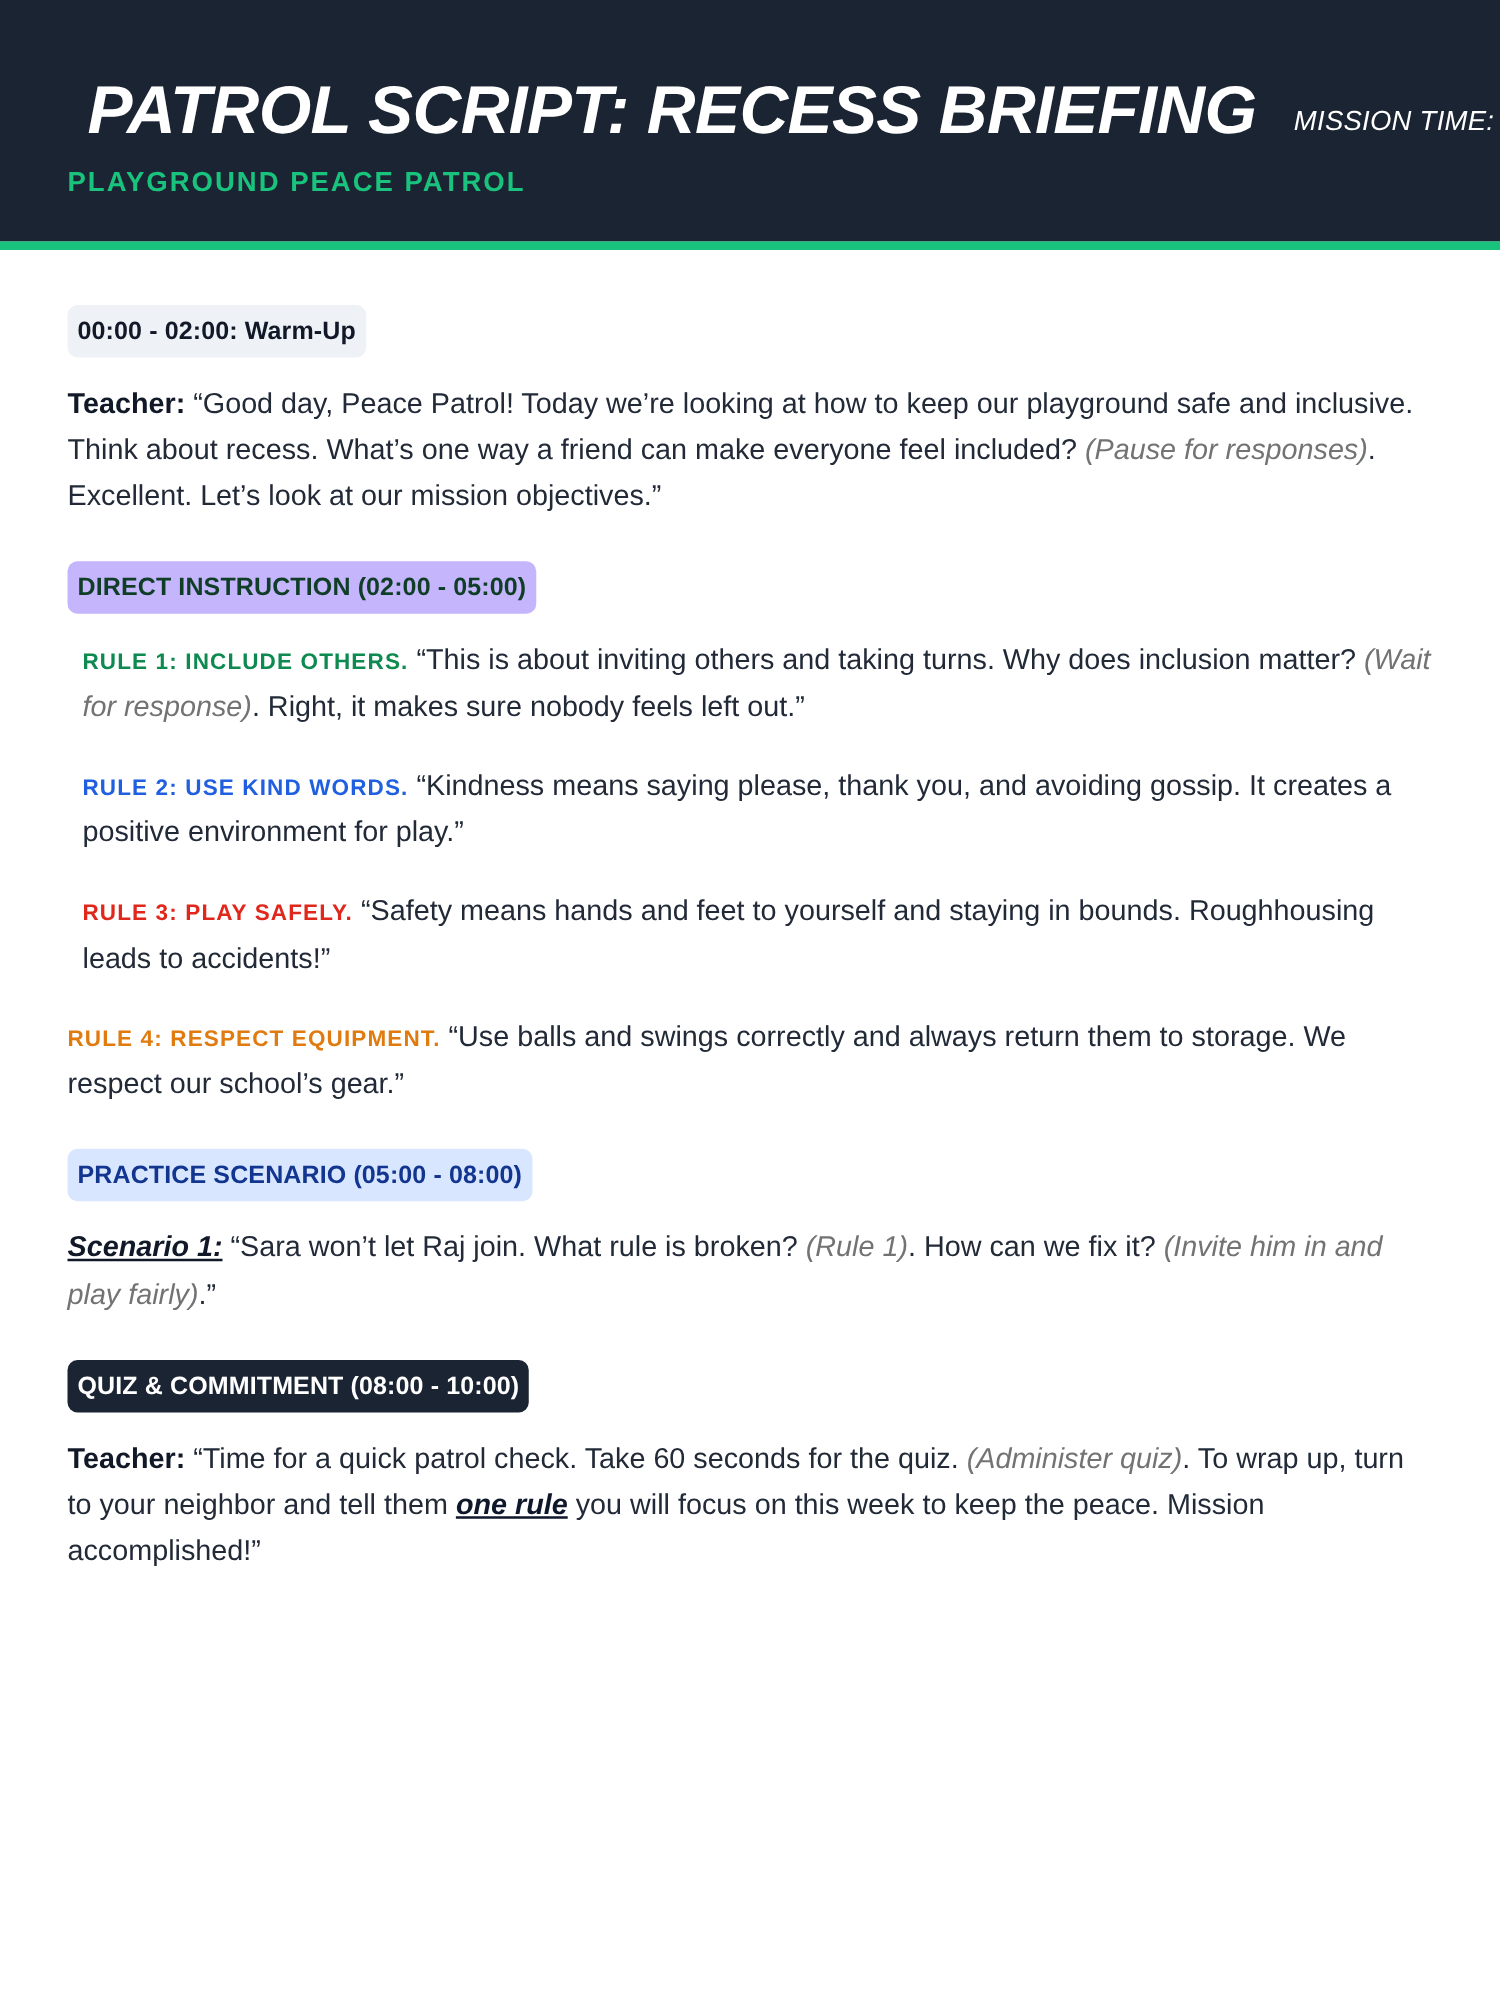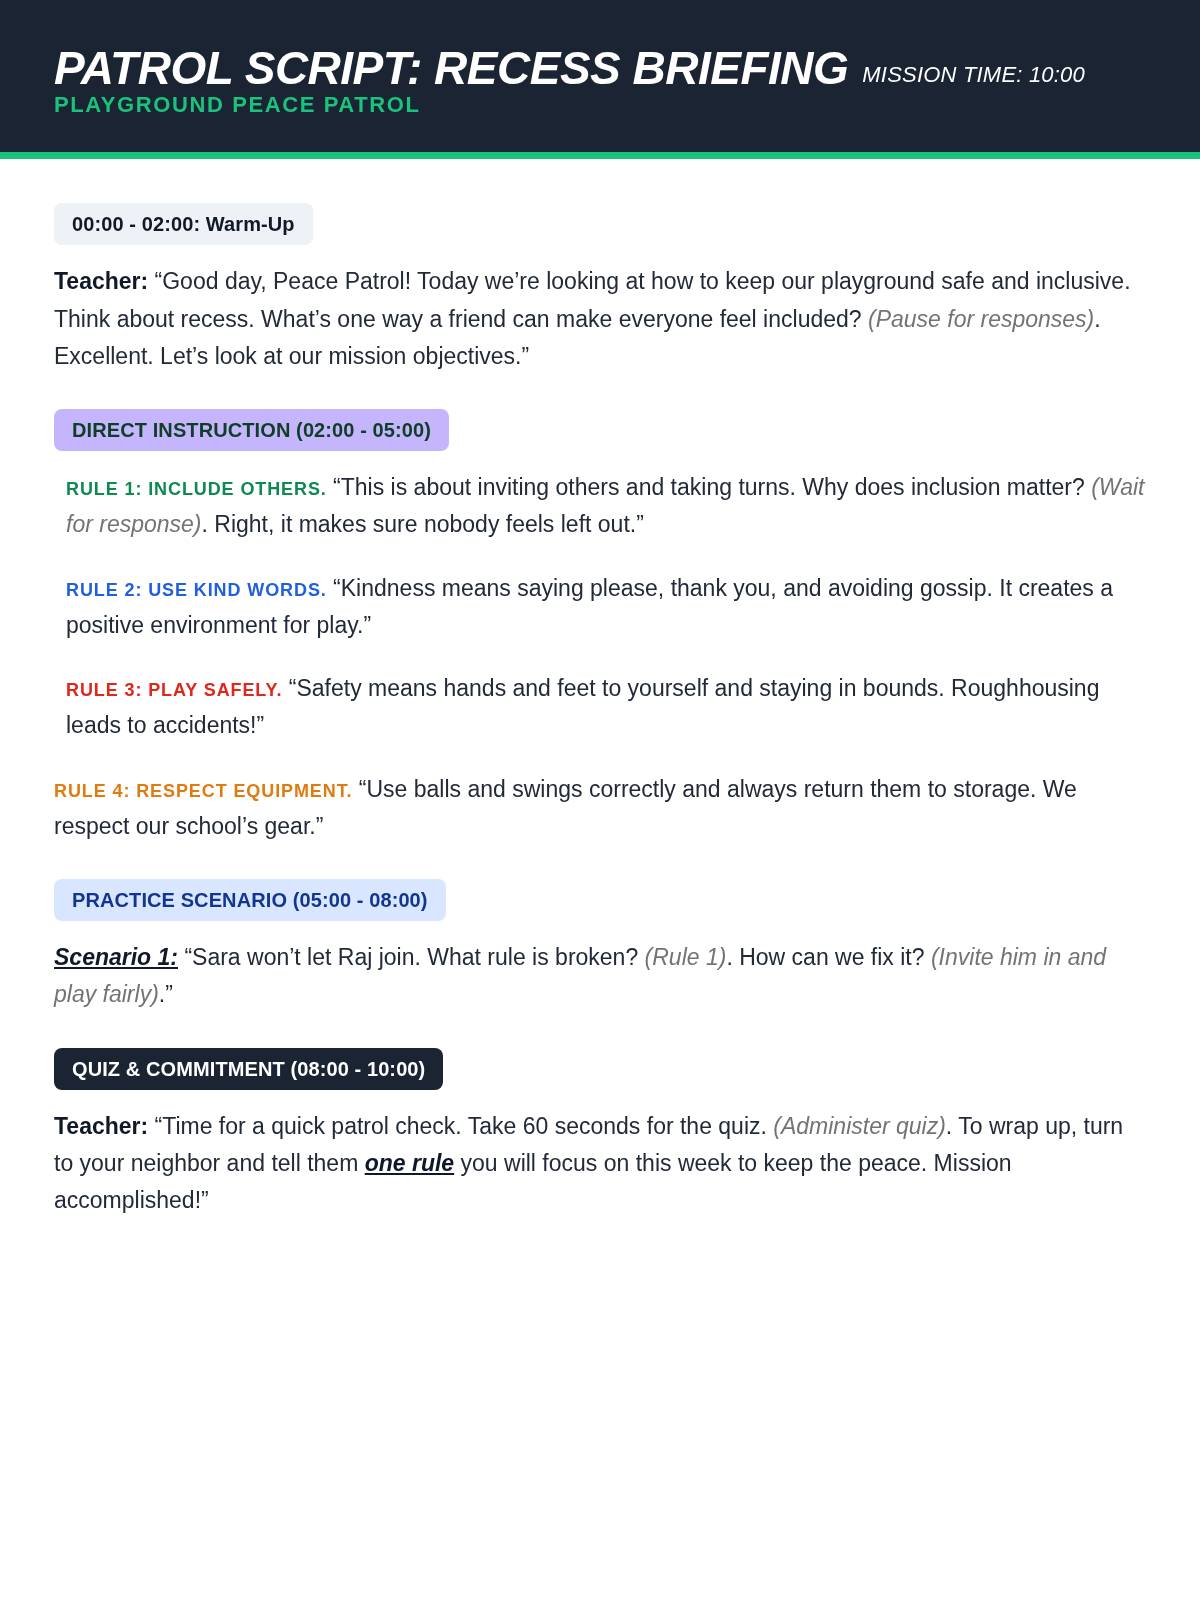--- a/index.html
+++ b/index.html
@@ -33,27 +33,27 @@
     background: #19c37d;
     width: 100%;
   }
   .title-row {
     display: flex;
     align-items: baseline;
     gap: 14px;
     flex-wrap: nowrap;
   }
   .doc-title {
-    font-size: 46px;
+    font-size: 54px;
     line-height: 1.05;
     font-weight: 900;
     font-style: italic;
     letter-spacing: -0.5px;
     color: #ffffff;
-    margin: 0;
+    margin: 16px;
     white-space: nowrap;
   }
   .mission-time {
     font-size: 22px;
     font-weight: 400;
     font-style: italic;
     color: #ffffff;
     letter-spacing: 0.2px;
     white-space: nowrap;
     position: relative;
@@ -69,21 +69,21 @@
 
   
   .content {
     padding: 44px 54px 60px 54px;
     box-sizing: border-box;
   }
 
   .chip {
     display: inline-block;
     border-radius: 8px;
-    padding: 10px 18px;
+    padding: 10px 8px;
     font-size: 20px;
     font-weight: 800;
     letter-spacing: 0.1px;
     line-height: 1.1;
     margin: 0 0 18px 0;
   }
   .chip-gray {
     background: #eef1f5;
     color: #111827;
   }

